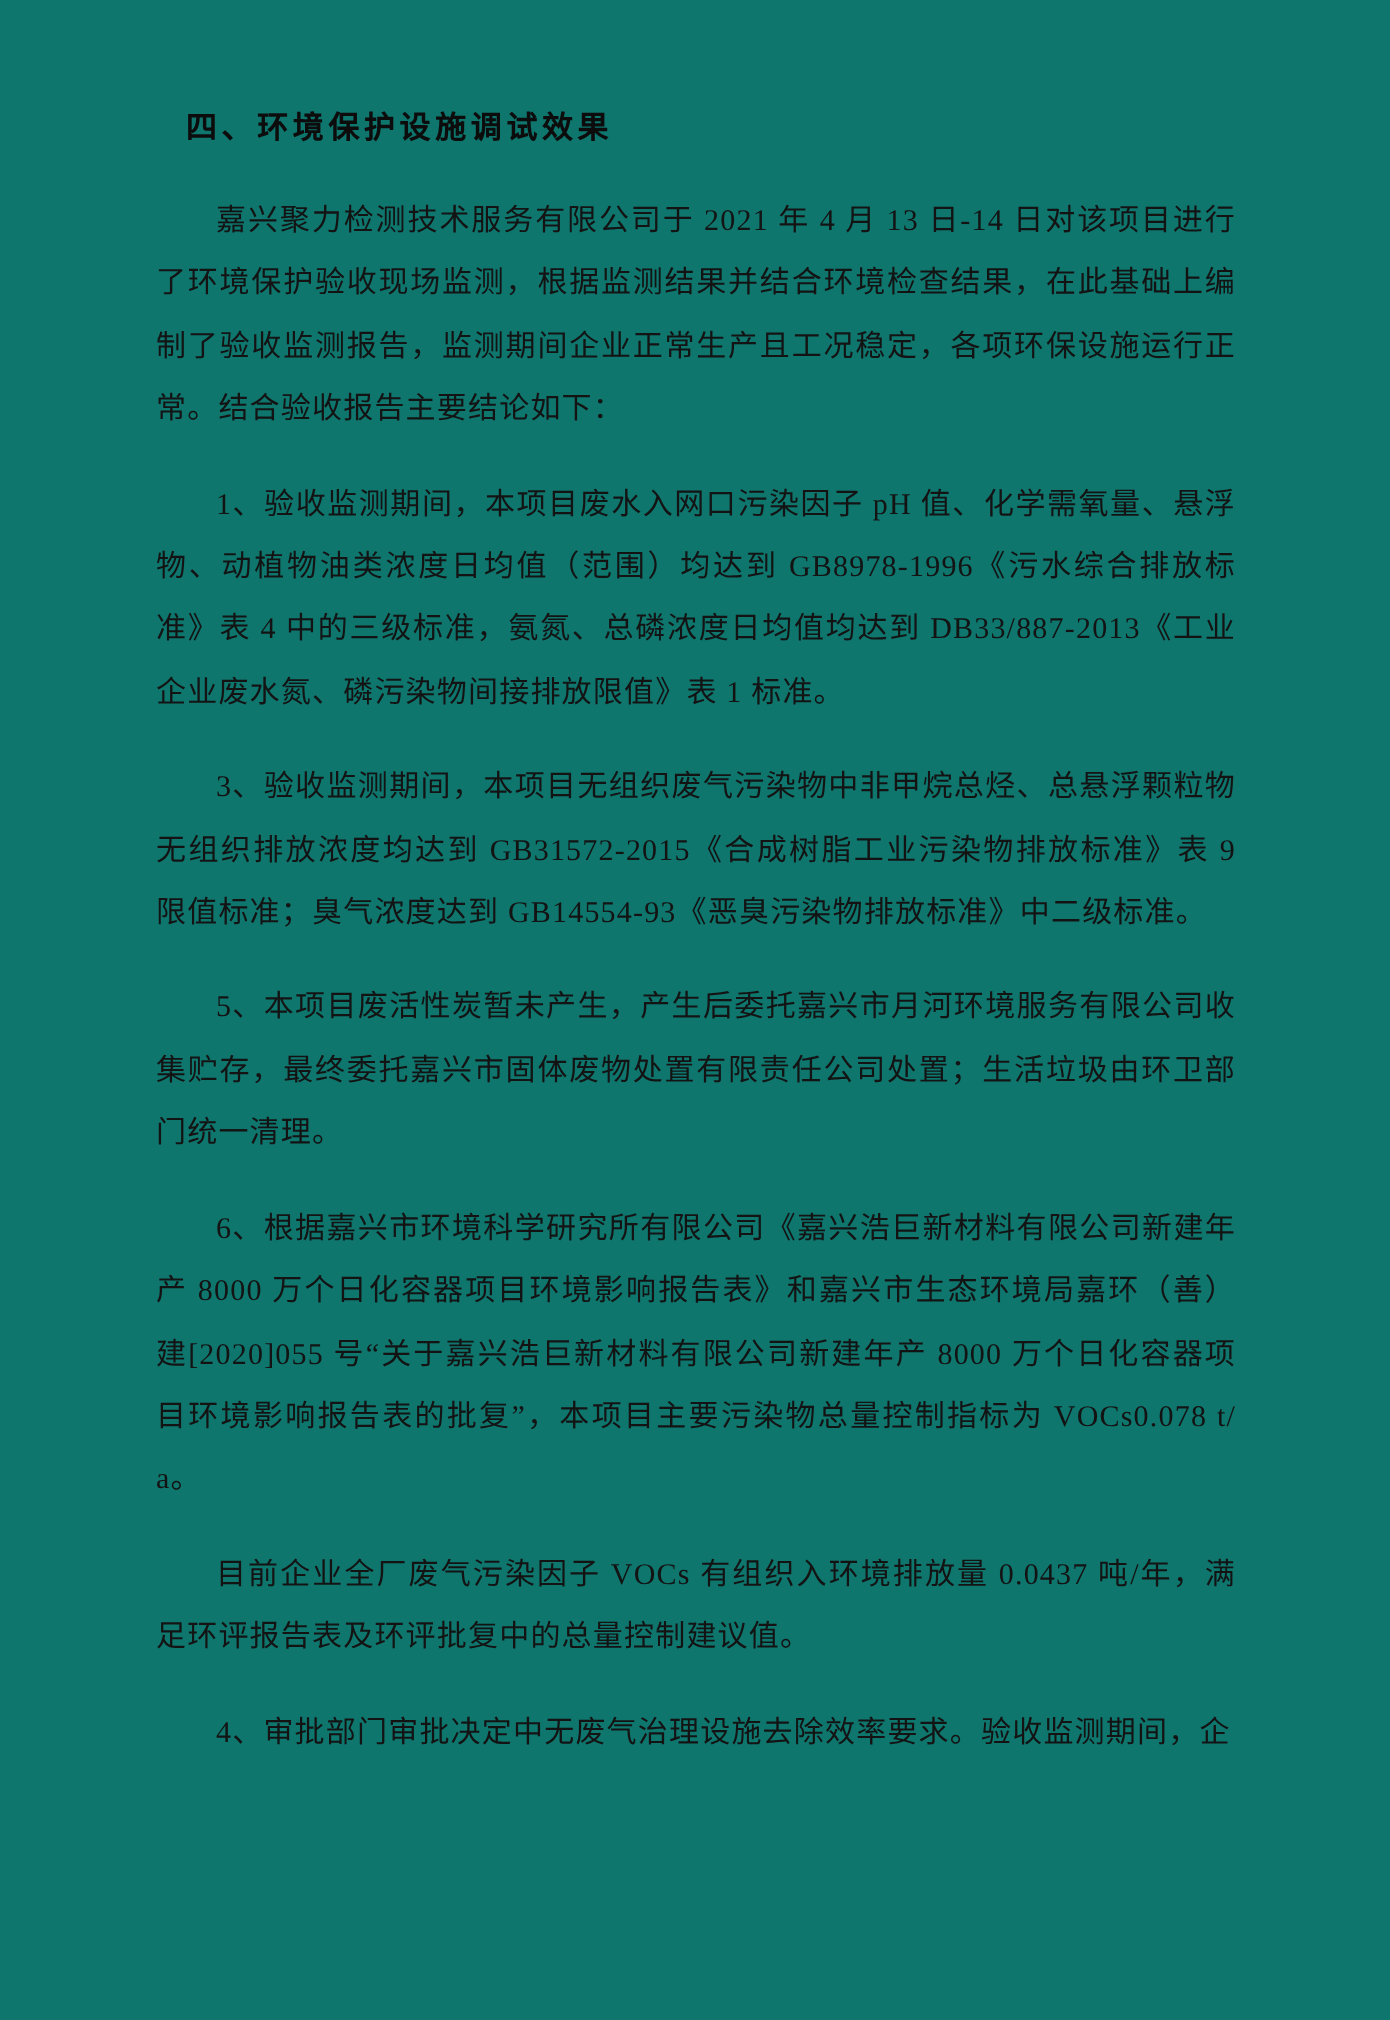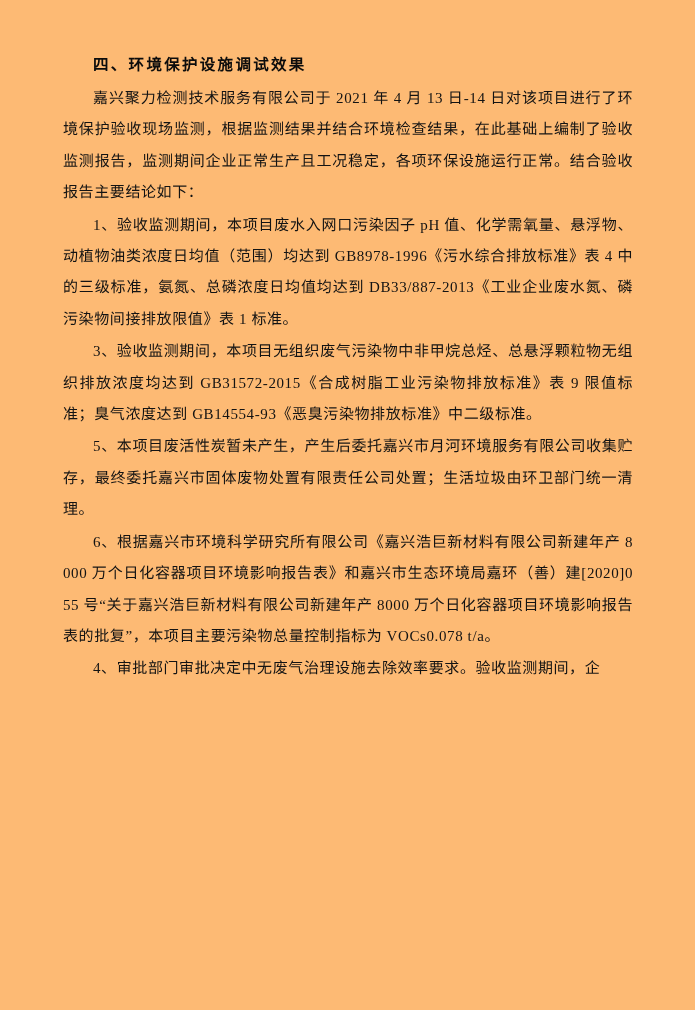--- a/index.html
+++ b/index.html
@@ -5,53 +5,54 @@
   html, body {
     margin: 0;
     padding: 0;
     background: #ffffff;
   }
   .page {
     position: relative;
     width: 695px;
     height: 1010px;
     box-sizing: border-box;
-    background: #fdba74;
+    background: #0f766e;
     padding: 49px 61px 0 62px;
     overflow: hidden;
     font-family: "Liberation Serif", "DejaVu Serif", serif;
     color: #131313;
   }
   .heading {
     margin: 0 0 3px 0;
     font-size: 15.5px;
     font-weight: 700;
     letter-spacing: 2.3px;
     line-height: 31px;
     text-indent: 2em;
     color: #0c0c0c;
     white-space: nowrap;
   }
   .body-text p {
-    margin: 1px;
+    margin: 16px;
     font-size: 15px;
     letter-spacing: 0.6px;
     line-height: 31.4px;
     text-indent: 2em;
     text-align: justify;
     word-break: break-all;
   }
 </style>
 </head>
 <body>
 
 <div class="page">
   <h1 class="heading">四、环境保护设施调试效果</h1>
 
   <div class="body-text">
     <p>嘉兴聚力检测技术服务有限公司于 2021 年 4 月 13 日-14 日对该项目进行了环境保护验收现场监测，根据监测结果并结合环境检查结果，在此基础上编制了验收监测报告，监测期间企业正常生产且工况稳定，各项环保设施运行正常。结合验收报告主要结论如下：</p>
     <p>1、验收监测期间，本项目废水入网口污染因子 pH 值、化学需氧量、悬浮物、动植物油类浓度日均值（范围）均达到 GB8978-1996《污水综合排放标准》表 4 中的三级标准，氨氮、总磷浓度日均值均达到 DB33/887-2013《工业企业废水氮、磷污染物间接排放限值》表 1 标准。</p>
     <p>3、验收监测期间，本项目无组织废气污染物中非甲烷总烃、总悬浮颗粒物无组织排放浓度均达到 GB31572-2015《合成树脂工业污染物排放标准》表 9 限值标准；臭气浓度达到 GB14554-93《恶臭污染物排放标准》中二级标准。</p>
     <p>5、本项目废活性炭暂未产生，产生后委托嘉兴市月河环境服务有限公司收集贮存，最终委托嘉兴市固体废物处置有限责任公司处置；生活垃圾由环卫部门统一清理。</p>
     <p>6、根据嘉兴市环境科学研究所有限公司《嘉兴浩巨新材料有限公司新建年产 8000 万个日化容器项目环境影响报告表》和嘉兴市生态环境局嘉环（善）建[2020]055 号“关于嘉兴浩巨新材料有限公司新建年产 8000 万个日化容器项目环境影响报告表的批复”，本项目主要污染物总量控制指标为 VOCs0.078 t/a。</p>
+    <p>目前企业全厂废气污染因子 VOCs 有组织入环境排放量 0.0437 吨/年，满足环评报告表及环评批复中的总量控制建议值。</p>
     <p>4、审批部门审批决定中无废气治理设施去除效率要求。验收监测期间，企</p>
   </div>
 </div>
 
 </body></html>

